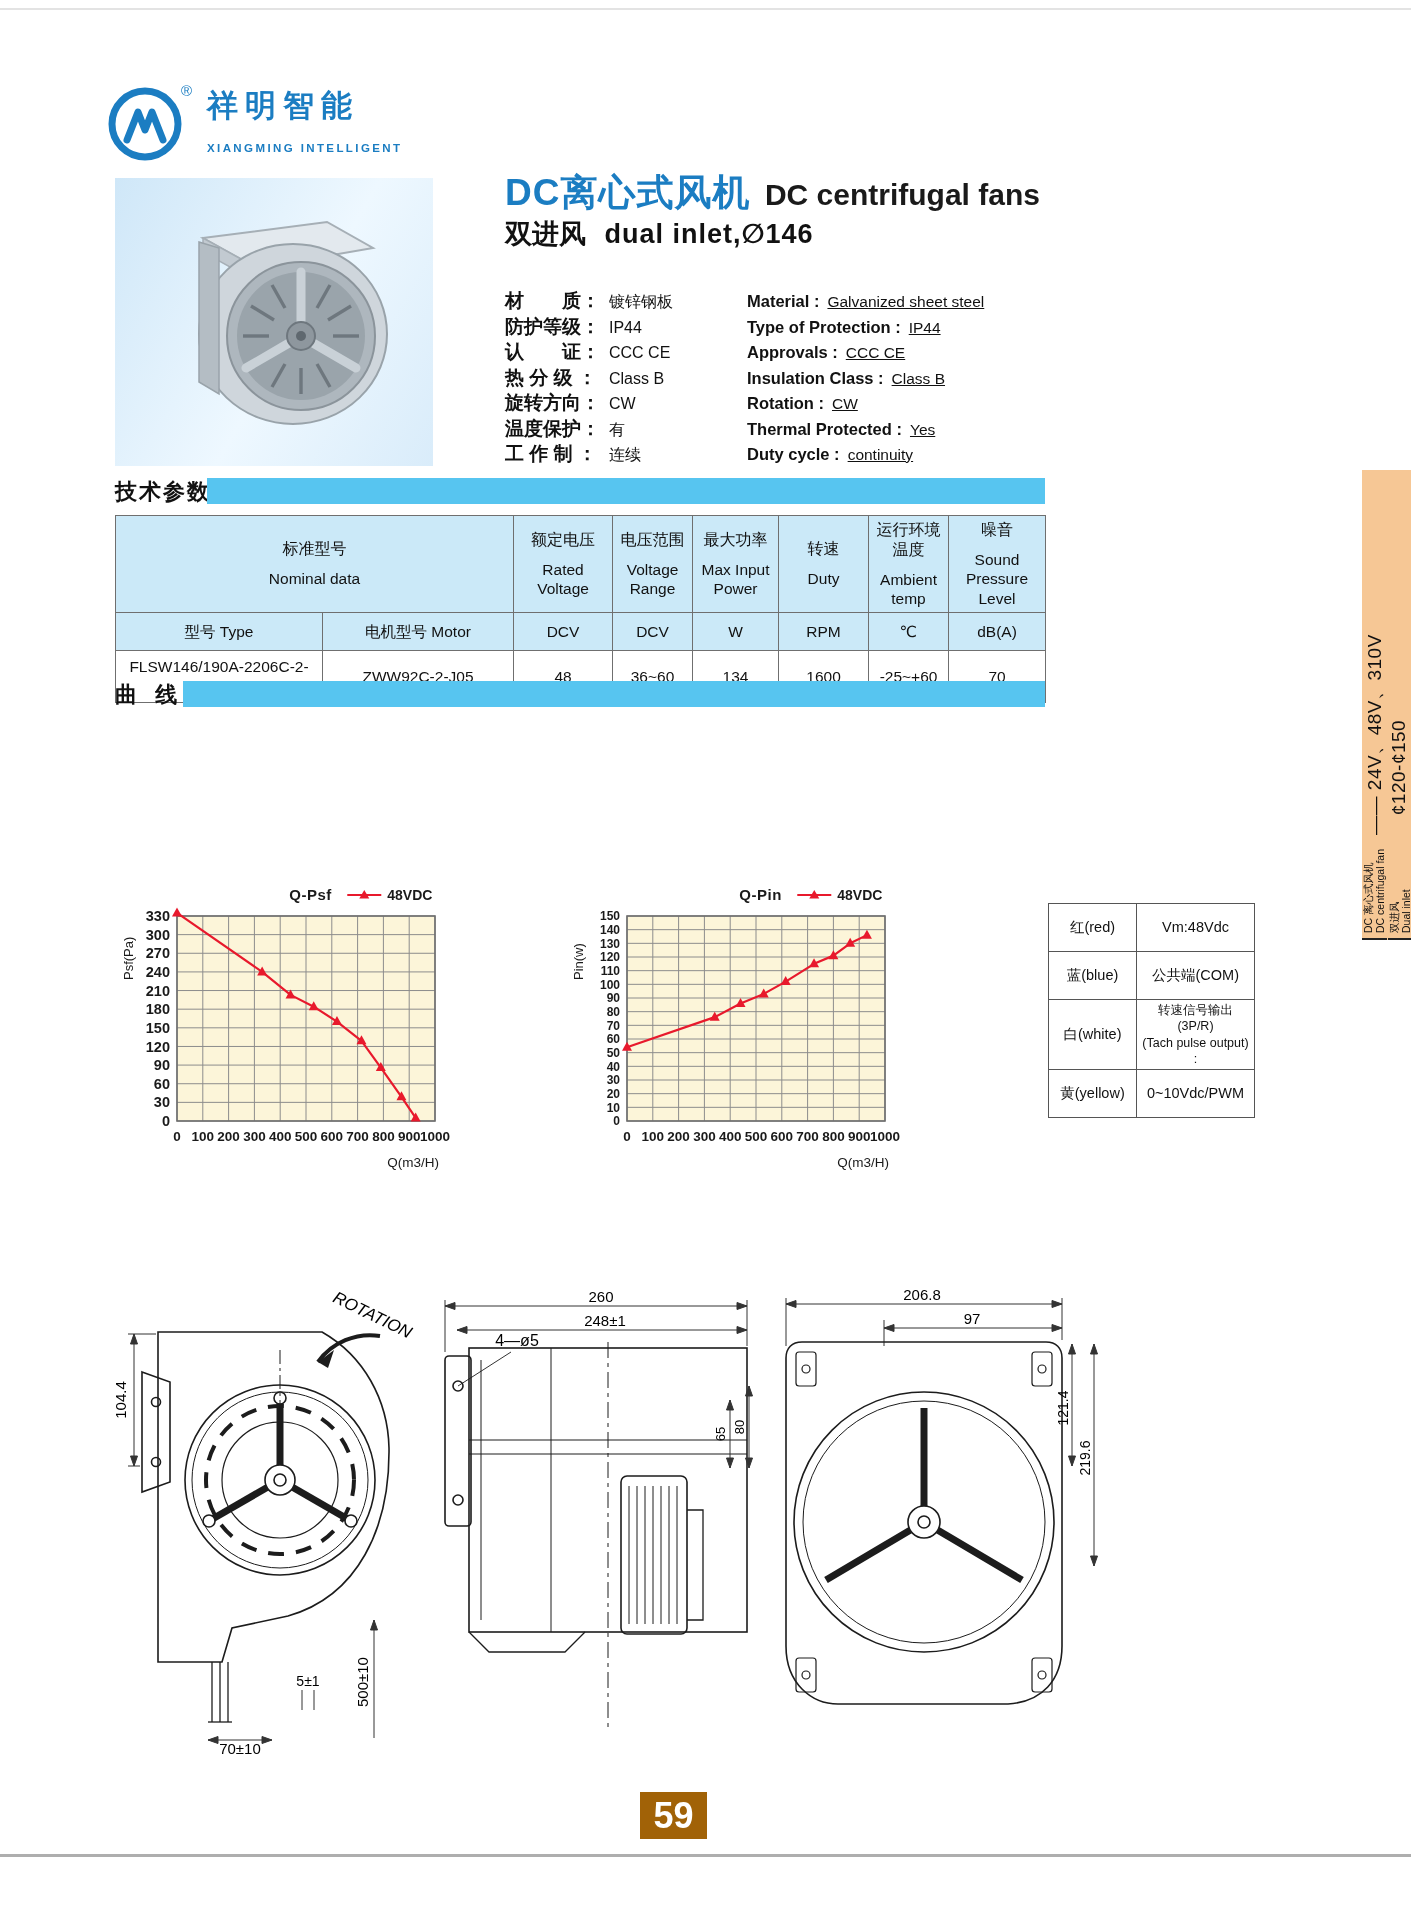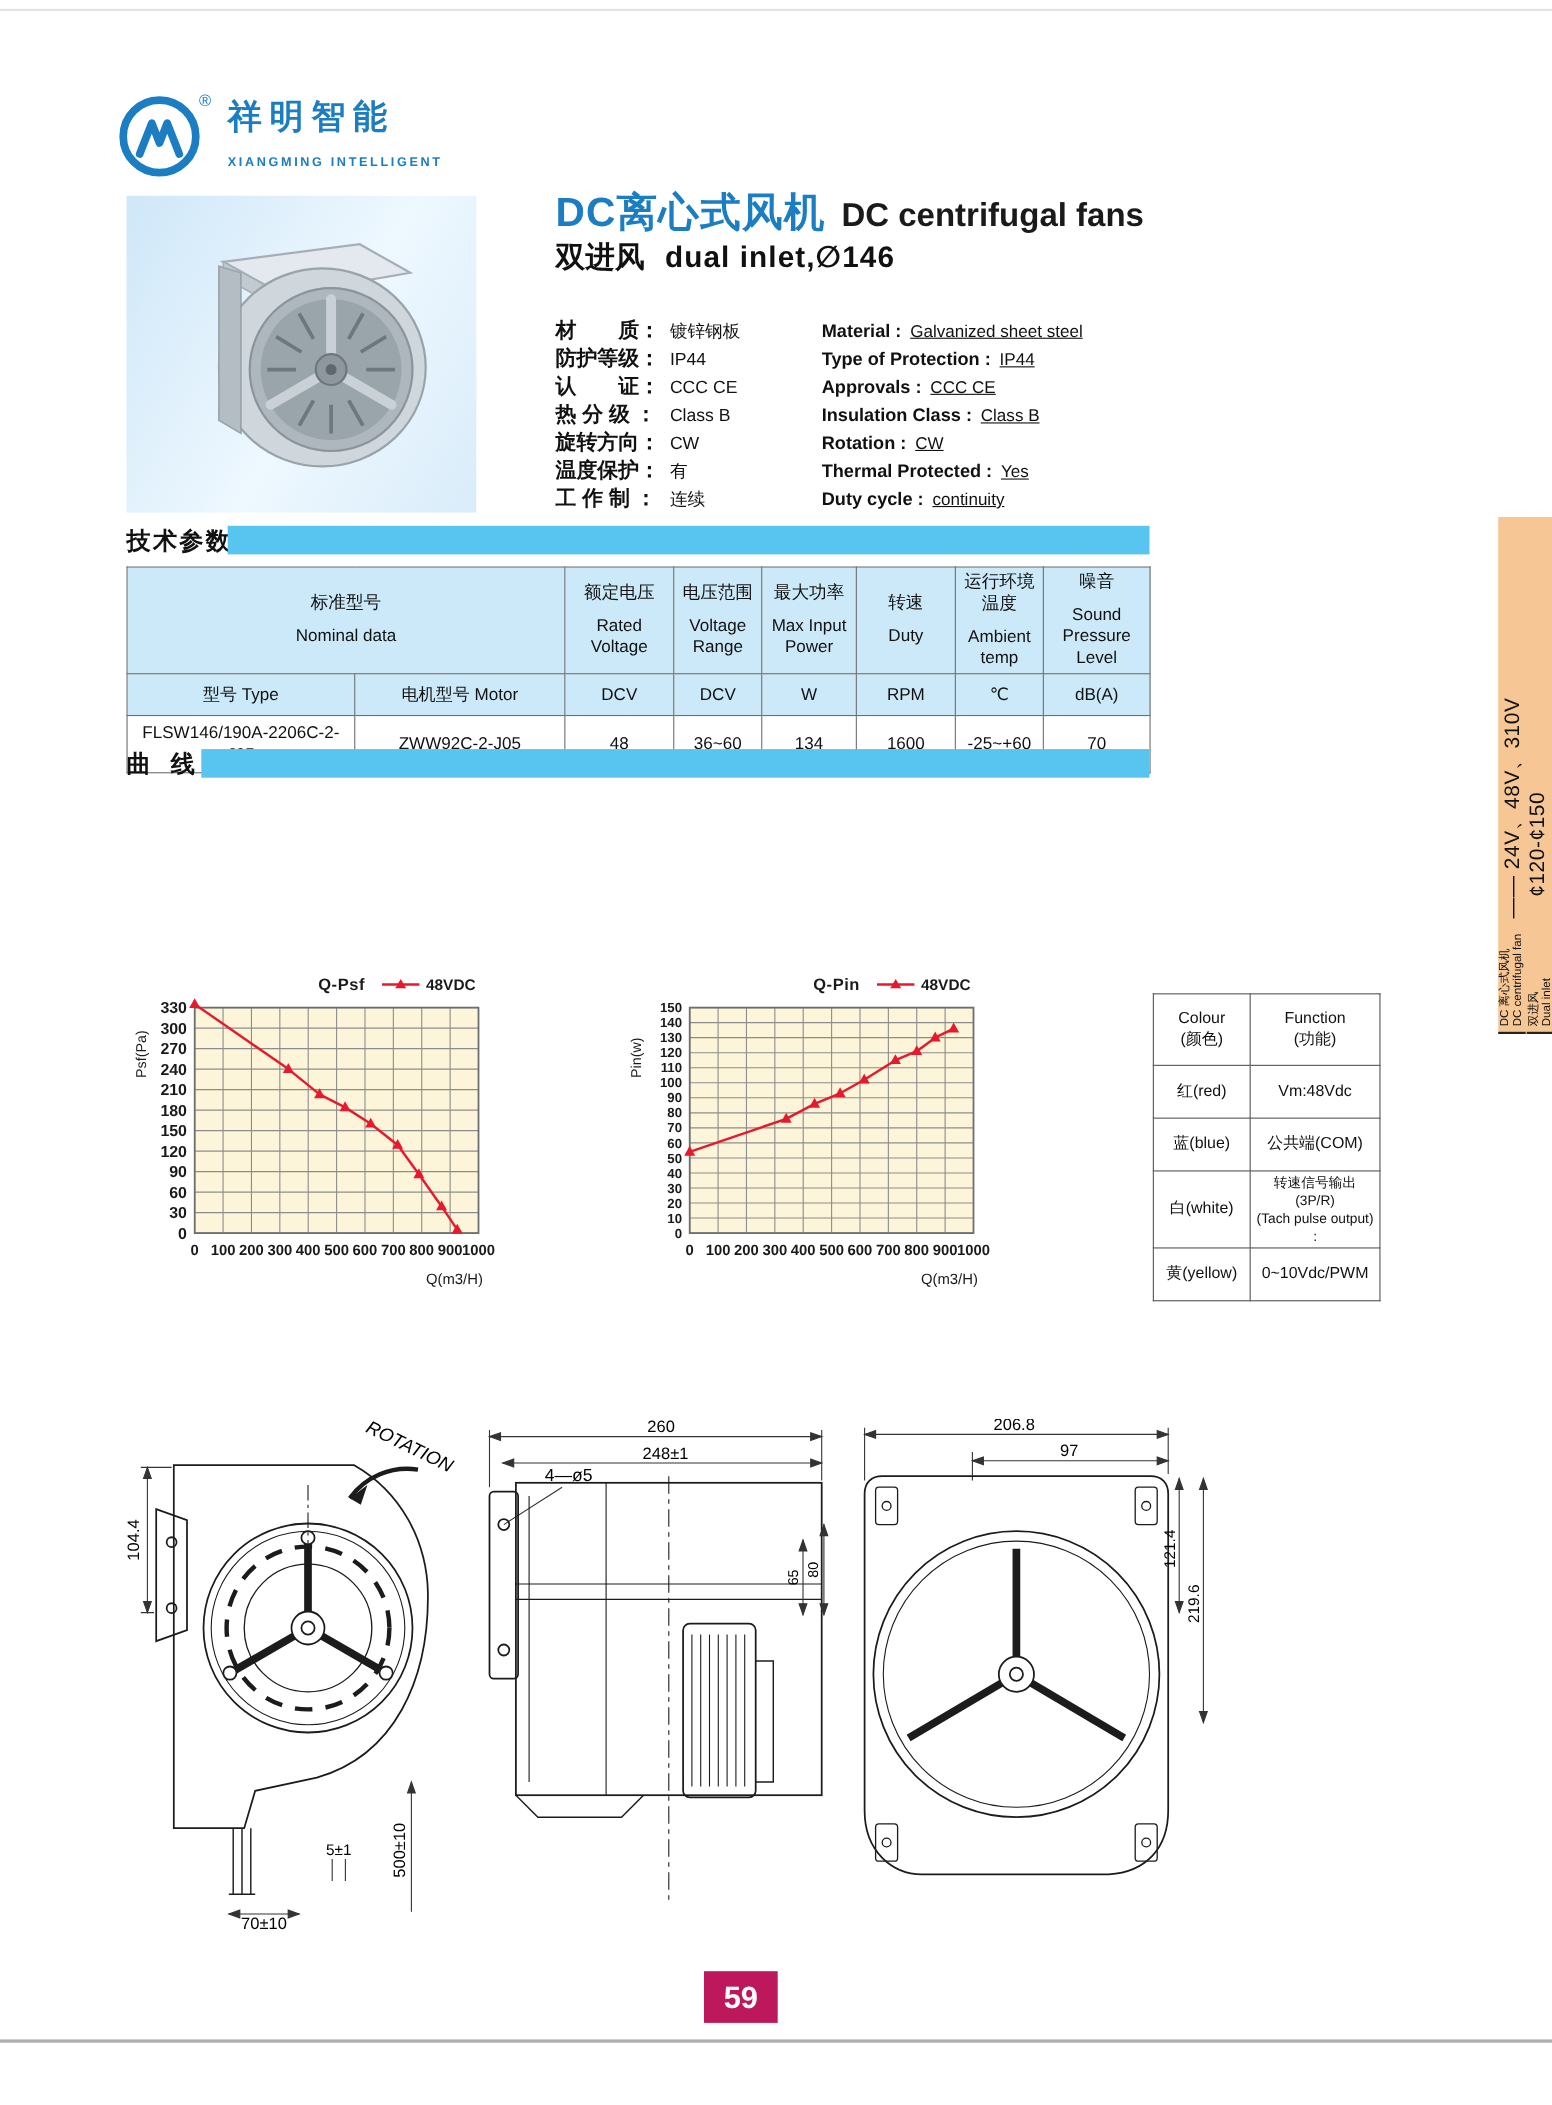--- a/index.html
+++ b/index.html
@@ -70,22 +70,22 @@
   .sidebar-rot{position:absolute;left:0;top:0;width:470px;height:49px;
                transform:rotate(-90deg) translateX(-470px);transform-origin:top left;
                display:flex;flex-direction:column;justify-content:space-between;}
   .sb-row{display:flex;align-items:flex-start;height:23px;}
   .sb-labels{border-left:2px solid #222;padding-left:5px;font-size:10.5px;line-height:1.18;white-space:nowrap;color:#111;}
   .sb-val{font-size:19px;font-weight:500;white-space:nowrap;color:#111;letter-spacing:0.5px;}
   .sb-gap1{margin-left:14px;}
   .sb-gap2{margin-left:74px;}
 
   
-  .pagebox{left:640px;top:1792px;width:67px;height:47px;background:#be185d;color:#fff;
-           display:flex;align-items:center;justify-content:center;font-size:28px;font-weight:bold;}
+  .pagebox{left:640px;top:1792px;width:67px;height:47px;background:#a16207;color:#fff;
+           display:flex;align-items:center;justify-content:center;font-size:36px;font-weight:bold;}
 
   svg text{font-family:"Liberation Sans","DejaVu Sans",sans-serif;}
 </style>
 </head>
 <body>
 
 <div class="page">
   <div class="abs topline"></div>
 
   <div class="abs logo">
@@ -429,30 +429,20 @@
       <path d="M 282.17,62.83333333333334 L 292.17,62.83333333333334 L 287.17,53.83333333333334 Z" fill="#e8192c"></path>
       <path d="M 298.94,54.633333333333326 L 308.94,54.633333333333326 L 303.94,45.633333333333326 Z" fill="#e8192c"></path>
     </svg>
 
   <table class="wires abs" style="left:1048px;top:903px;">
     <colgroup>
         <col style="width:88px">
         <col style="width:118px">
       </colgroup>
     <tbody>
-        <tr class="wh">
-      <td>
-        <span>Colour</span>
-        <span class="cn2">(颜色)</span>
-      </td>
-      <td>
-        <span>Function</span>
-        <span class="cn2">(功能)</span>
-      </td>
-    </tr>
     <tr class="wr">
       <td>红(red)</td>
       <td>Vm:48Vdc</td>
     </tr>
     <tr class="wr">
       <td>蓝(blue)</td>
       <td>公共端(COM)</td>
     </tr>
     <tr class="wr3">
       <td>白(white)</td>

